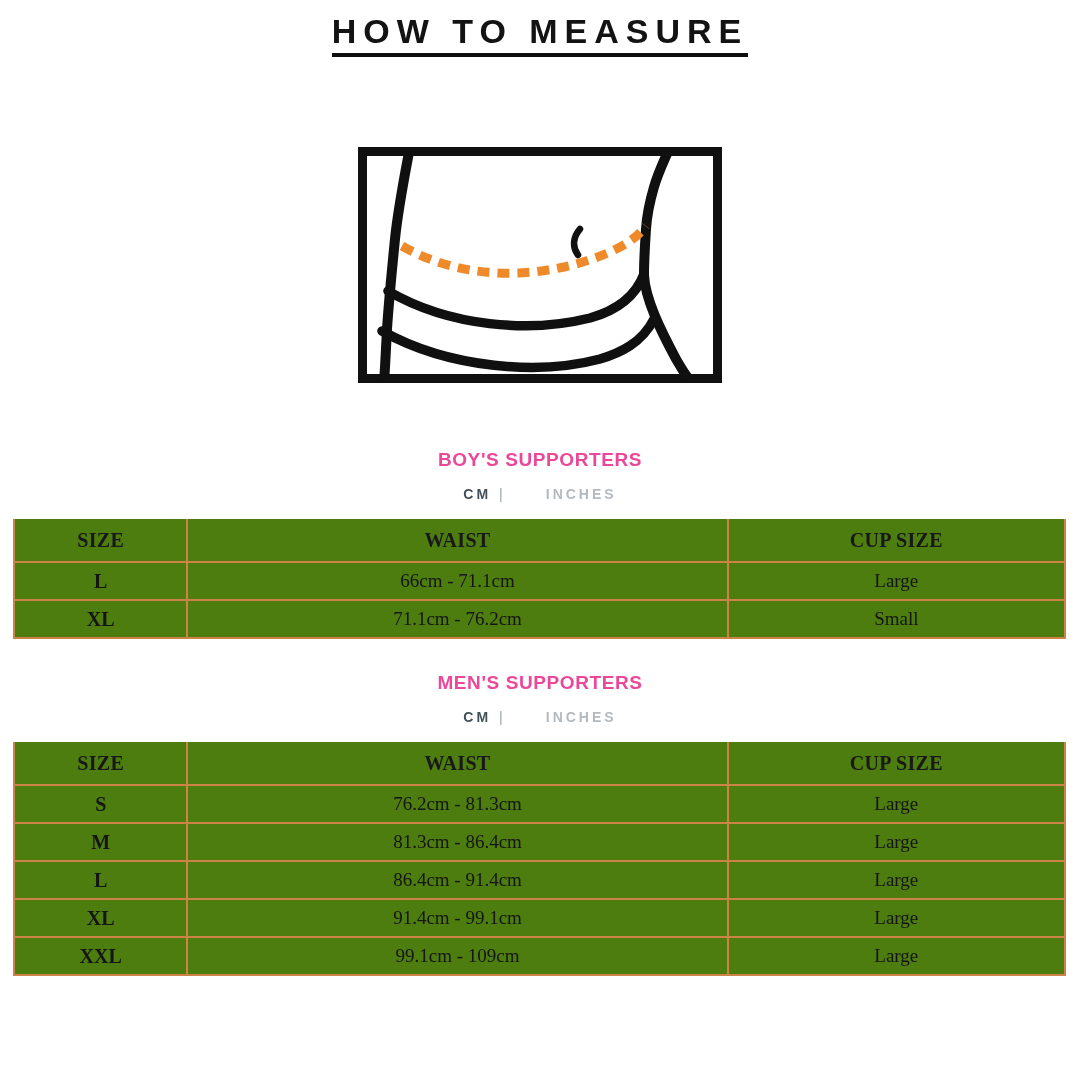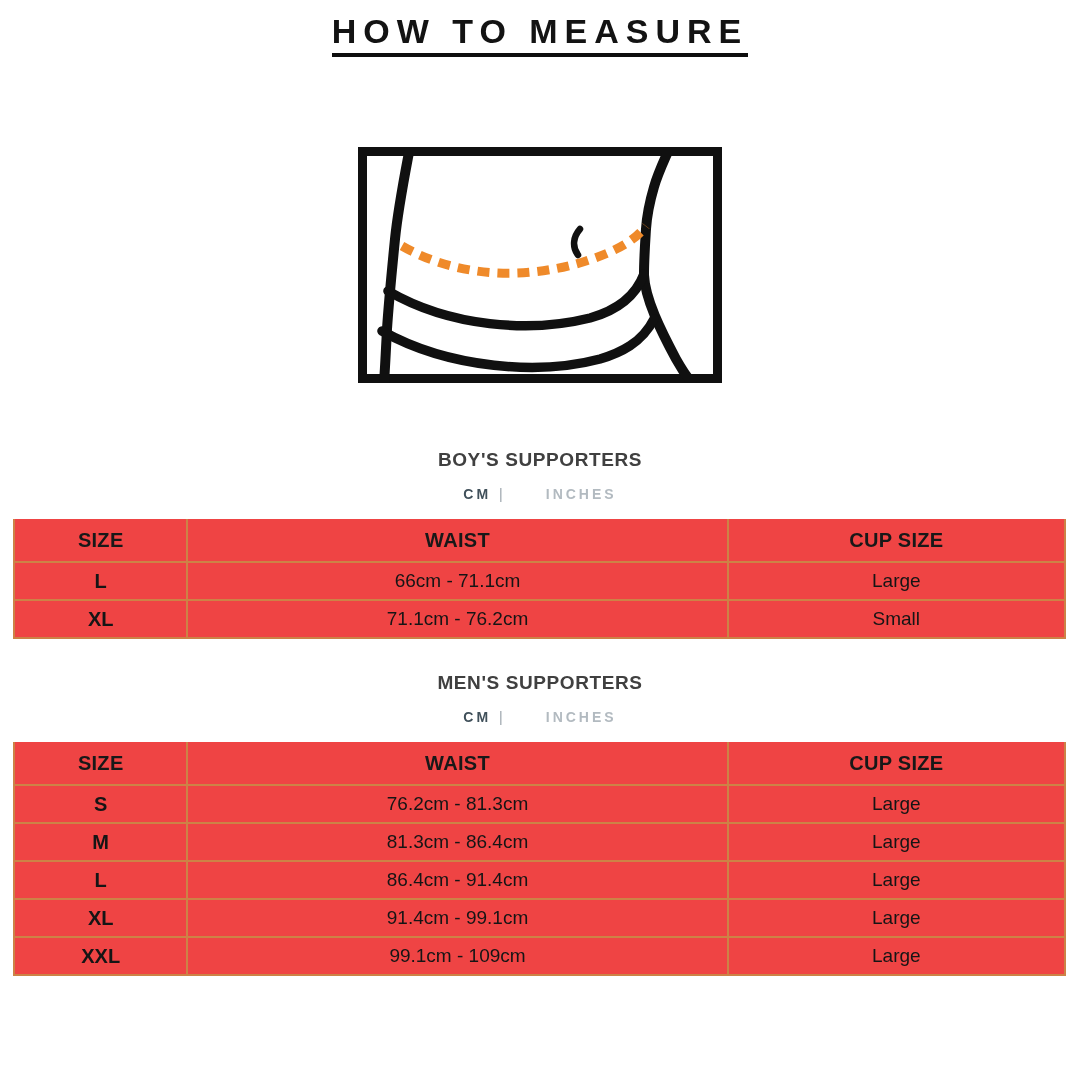--- a/index.html
+++ b/index.html
@@ -18,31 +18,31 @@
   .title-wrap{padding-top:12px;text-align:center;}
   .page-title{display:inline-block;font-size:34px;font-weight:700;letter-spacing:7px;
     color:#131313;border-bottom:4px solid #0e0e0e;padding-bottom:2px;white-space:nowrap;}
 
   .subtitle{margin-top:45px;text-align:center;font-size:17.5px;color:#222;letter-spacing:.2px;}
 
   .figure-wrap{margin:90px auto 0;width:364px;height:236px;}
   .figure-wrap svg{display:block;}
 
   .section-heading{margin-top:66px;text-align:center;font-size:19px;font-weight:700;
-    color:#404040;letter-spacing:.6px;}
+    color:#ec4899;letter-spacing:.6px;}
   .section-heading.mens{margin-top:33px;}
 
   .unit-toggle{margin-top:15px;text-align:center;font-size:14px;font-weight:700;letter-spacing:3px;}
   .unit{cursor:pointer;}
   .unit.active{color:var(--unit-active);}
   .unit.inactive{color:var(--unit-inactive);margin-left:32px;}
   .unit-sep{color:var(--unit-sep);margin:0 8px;font-weight:400;}
 
   table.size-table{width:1053px;margin:17px 14px 0 13px;border-collapse:collapse;table-layout:fixed;}
-  .size-table th,.size-table td{border:2px solid var(--table-border);text-align:center;vertical-align:middle;background:#ef4444;}
+  .size-table th,.size-table td{border:2px solid var(--table-border);text-align:center;vertical-align:middle;background:#4d7c0f;font-family:Liberation Serif, serif;}
   .size-table th{border-top:none;height:43px;font-size:20px;font-weight:700;color:#181818;letter-spacing:.3px;}
   .size-table td{height:38px;font-size:19px;color:#151515;}
   .size-table td.size-cell{font-weight:700;font-size:20px;}
   .col-size{width:16.5%;}
   .col-waist{width:51.4%;}
   .col-cup{width:32.1%;}
 </style>
 </head>
 <body>
 

